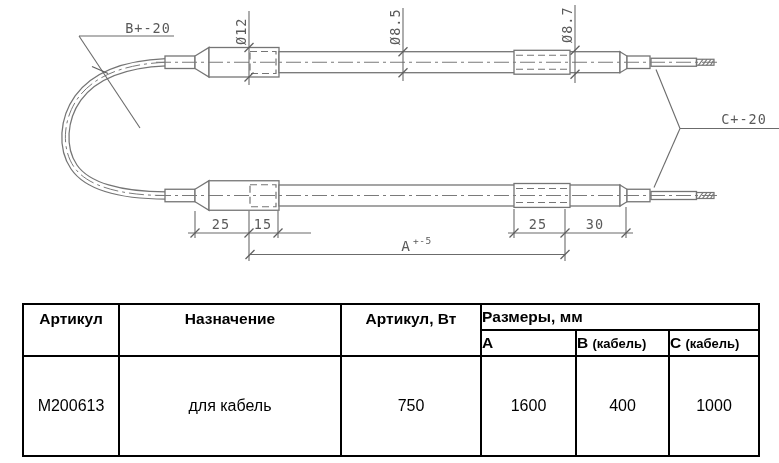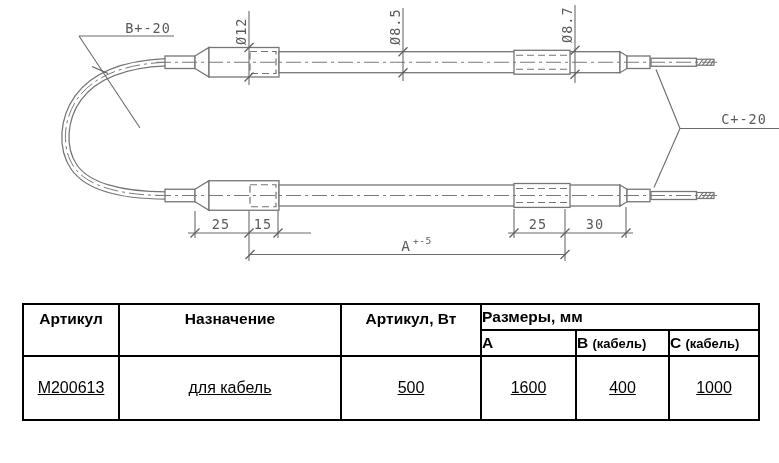--- a/index.html
+++ b/index.html
@@ -18,21 +18,21 @@
 
   #spec-table{position:absolute;left:22px;top:303px;width:736px;border-collapse:collapse;table-layout:fixed;}
   #spec-table th,#spec-table td{border:2px solid #000;padding:0;color:#000;}
   #spec-table th{font-weight:bold;font-size:15.5px;}
   .hdr-top{vertical-align:top;padding-top:5px !important;text-align:center;}
   .hdr-mid{vertical-align:middle;text-align:left;}
   .note{font-size:13px;font-weight:bold;}
   .data-cell{text-align:center;vertical-align:middle;font-size:16px;font-weight:normal;}
   .r1{height:26px;}
   .r2{height:26px;}
-  .r3{height:64px;text-decoration:underline;}
+  .r3{height:100px;}
 </style>
 </head>
 <body>
 
 <div id="drawing">
 <svg width="779" height="300" viewBox="0 0 779 300" xmlns="http://www.w3.org/2000/svg">
 
   <g>
     <path d="M 134,62.25 C 92,64 62,76 46,98 C 31,119 29,148 42,167 C 55,186 88,195.5 134,195.5" fill="none" stroke="#757575" stroke-width="8.4"></path>
     <path d="M 134,62.25 C 92,64 62,76 46,98 C 31,119 29,148 42,167 C 55,186 88,195.5 134,195.5" fill="none" stroke="#ffffff" stroke-width="5.9"></path>
@@ -165,19 +165,19 @@
     <th colspan="3" class="hdr-mid">Размеры, мм</th>
   </tr>
   <tr class="r2">
     <th class="hdr-mid">A</th>
     <th class="hdr-mid"><span>B</span> <span class="note">(кабель)</span></th>
     <th class="hdr-mid"><span>C</span> <span class="note">(кабель)</span></th>
   </tr>
   <tr class="r3">
     <td class="data-cell">M200613</td>
     <td class="data-cell">для кабель</td>
-    <td class="data-cell">500</td>
+    <td class="data-cell">750</td>
     <td class="data-cell">1600</td>
     <td class="data-cell">400</td>
     <td class="data-cell">1000</td>
   </tr>
 </tbody>
   </table>
 
 </body></html>

